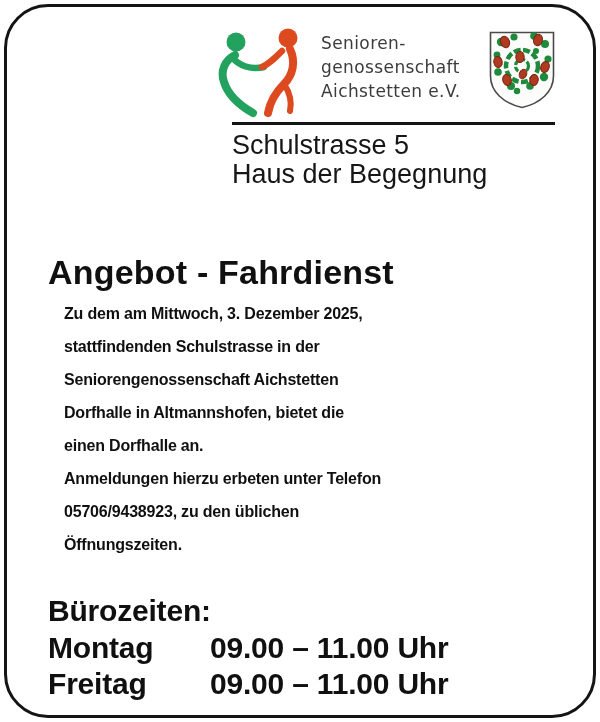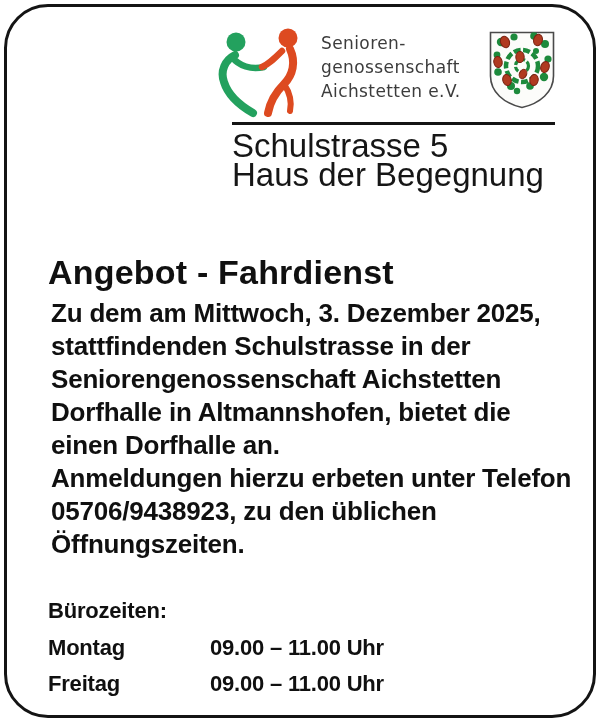--- a/index.html
+++ b/index.html
@@ -35,47 +35,47 @@
   .coa { position: absolute; left: 487px; top: 29px; width: 70px; height: 82px; }
 
   .divider {
     position: absolute; left: 232px; top: 122px;
     width: 323px; height: 3px;
     background: #141414;
   }
 
   .address {
     position: absolute; left: 232px; top: 131px;
-    font-size: 33px; line-height: 29px;
+    font-size: 27px; line-height: 29px;
     color: #161616;
     white-space: nowrap;
   }
 
   
   .title {
     position: absolute; left: 48px; top: 252px;
     font-size: 34px; line-height: 40px;
     font-weight: bold; 
     letter-spacing: 0.2px;
     color: #101010;
     white-space: nowrap;
   }
   .bodytext {
-    position: absolute; left: 51px; top: 297px;
+    position: absolute; left: 64px; top: 297px;
     width: 530px;
-    font-size: 26px; line-height: 33px;
+    font-size: 16px; line-height: 33px;
     font-weight: bold;
     letter-spacing: -0.2px;
     color: #101010;
   }
   .bodytext .line { white-space: nowrap; }
 
   .office {
     position: absolute; left: 48px; top: 593px;
-    font-size: 22px; line-height: 36.5px;
+    font-size: 30px; line-height: 36.5px;
     font-weight: bold;
     letter-spacing: -0.2px;
     color: #101010;
   }
   .office .day { display: inline-block; width: 162px; }
   .office .row { white-space: nowrap; }
 
   svg { display: block; }
 </style>
 </head>

